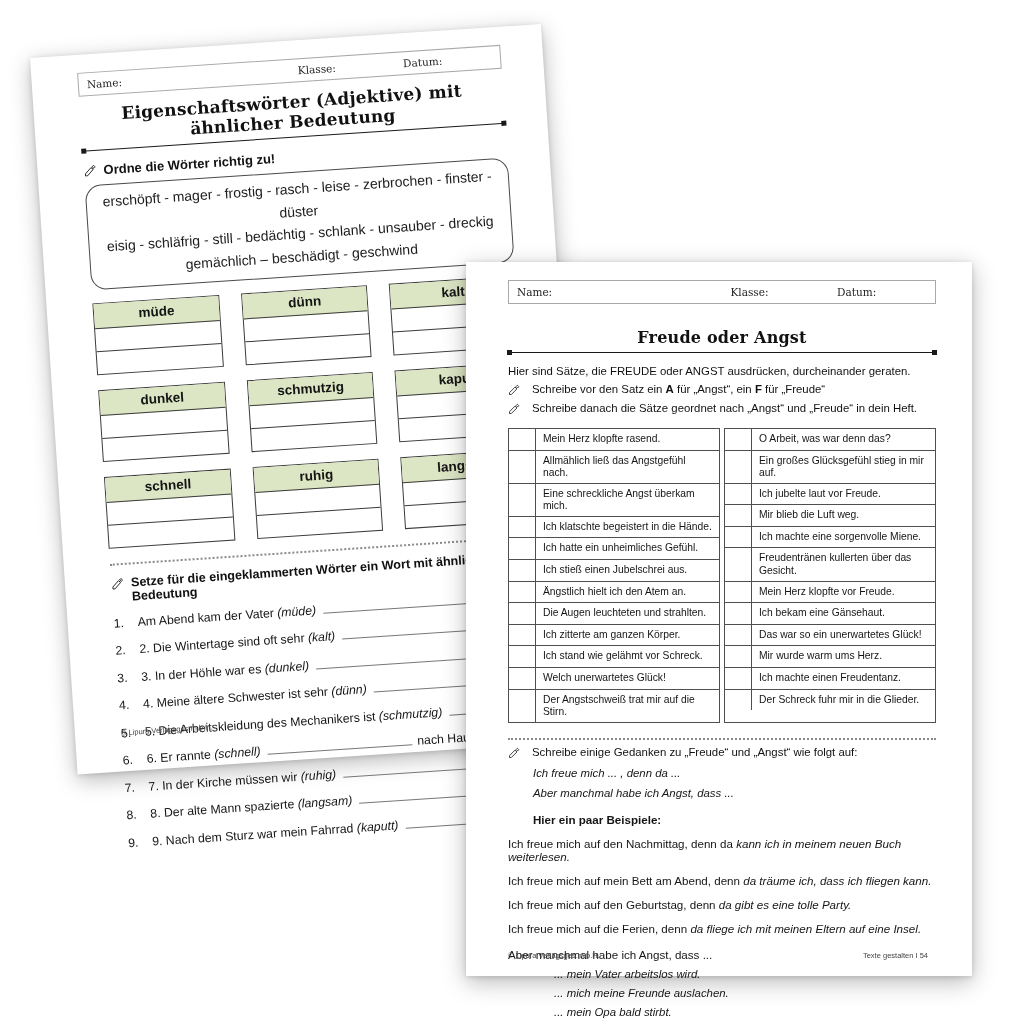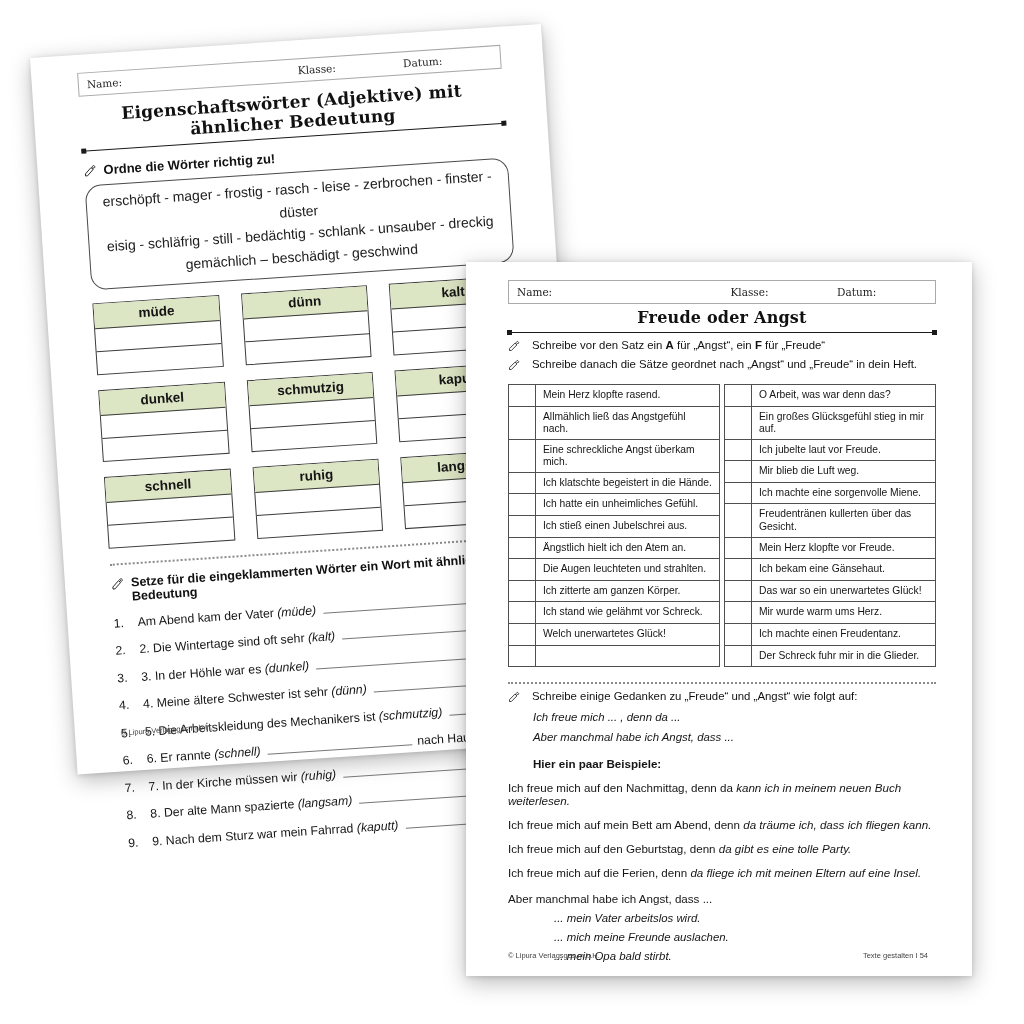--- a/index.html
+++ b/index.html
@@ -31,21 +31,21 @@
   }
   .namebox .nb-name{position:absolute;left:8px;}
   .namebox .nb-klasse{position:absolute;left:52%;}
   .namebox .nb-datum{position:absolute;left:77%;}
   
   .wtitle{
     font-family:"DejaVu Serif", serif;font-weight:600;text-align:center;
     letter-spacing:.2px;color:#111;
   }
   .page1 .wtitle{font-size:17px;margin-top:9px;}
-  .page2 .wtitle{font-size:16px;margin-top:4px;}
+  .page2 .wtitle{font-size:16px;margin-top:24px;}
   .rule{position:relative;border-top:1.5px solid #1a1a1a;margin-top:5px;}
   .rule .sq{position:absolute;width:5px;height:5px;background:#1a1a1a;top:-3.2px;}
   .rule .sq.l{left:-1px;}
   .rule .sq.r{right:-1px;}
   
   .instr{display:flex;align-items:flex-start;gap:7px;color:#111;}
   .pencil{flex:0 0 auto;margin-top:1px;}
   .page1 .instr{font-size:13px;font-weight:600;margin-top:12px;}
   .page2 .instr{font-size:11.4px;margin-top:6px;gap:12px;}
   
@@ -230,20 +230,21 @@
     <span class="nb-klasse">Klasse:</span>
     <span class="nb-datum">Datum:</span>
   </div>
 
   <div class="wtitle">Freude oder Angst</div>
   <div class="rule">
       <span class="sq l"></span>
       <span class="sq r"></span>
     </div>
 
+  <div class="intro">Hier sind Sätze, die FREUDE oder ANGST ausdrücken, durcheinander geraten.</div>
 
   <div class="instr">
     <span class="pencil">
       <svg class="pencil-svg" viewBox="0 0 24 24" fill="none" stroke="#222" stroke-width="1.7" stroke-linejoin="round">
           <path d="M3 17.3 V21 h3.7 L17.8 9.9 l-3.7-3.7 L3 17.3 z"></path>
           <path d="M14.9 7 l2.1 2.1"></path>
           <path d="M16.2 4.8 l1.5-1.5 c.6-.6 1.6-.6 2.2 0 l1 1 c.6.6.6 1.6 0 2.2 l-1.5 1.5 z"></path>
         </svg>
     </span>
     <span><span>Schreibe vor den Satz ein </span><b>A</b><span> für „Angst“, ein </span><b>F</b><span> für „Freude“</span></span>
@@ -301,20 +302,21 @@
       <div class="trow">
           <div class="tmark"></div>
           <div class="ttext">Ich stand wie gelähmt vor Schreck.</div>
         </div>
       <div class="trow">
           <div class="tmark"></div>
           <div class="ttext">Welch unerwartetes Glück!</div>
         </div>
       <div class="trow">
           <div class="tmark"></div>
+          <div class="ttext">Der Angstschweiß trat mir auf die Stirn.</div>
         </div>
     </div>
     <div class="tbl">
       <div class="trow">
           <div class="tmark"></div>
           <div class="ttext">O Arbeit, was war denn das?</div>
         </div>
       <div class="trow">
           <div class="tmark"></div>
           <div class="ttext">Ein großes Glücksgefühl stieg in mir auf.</div>

